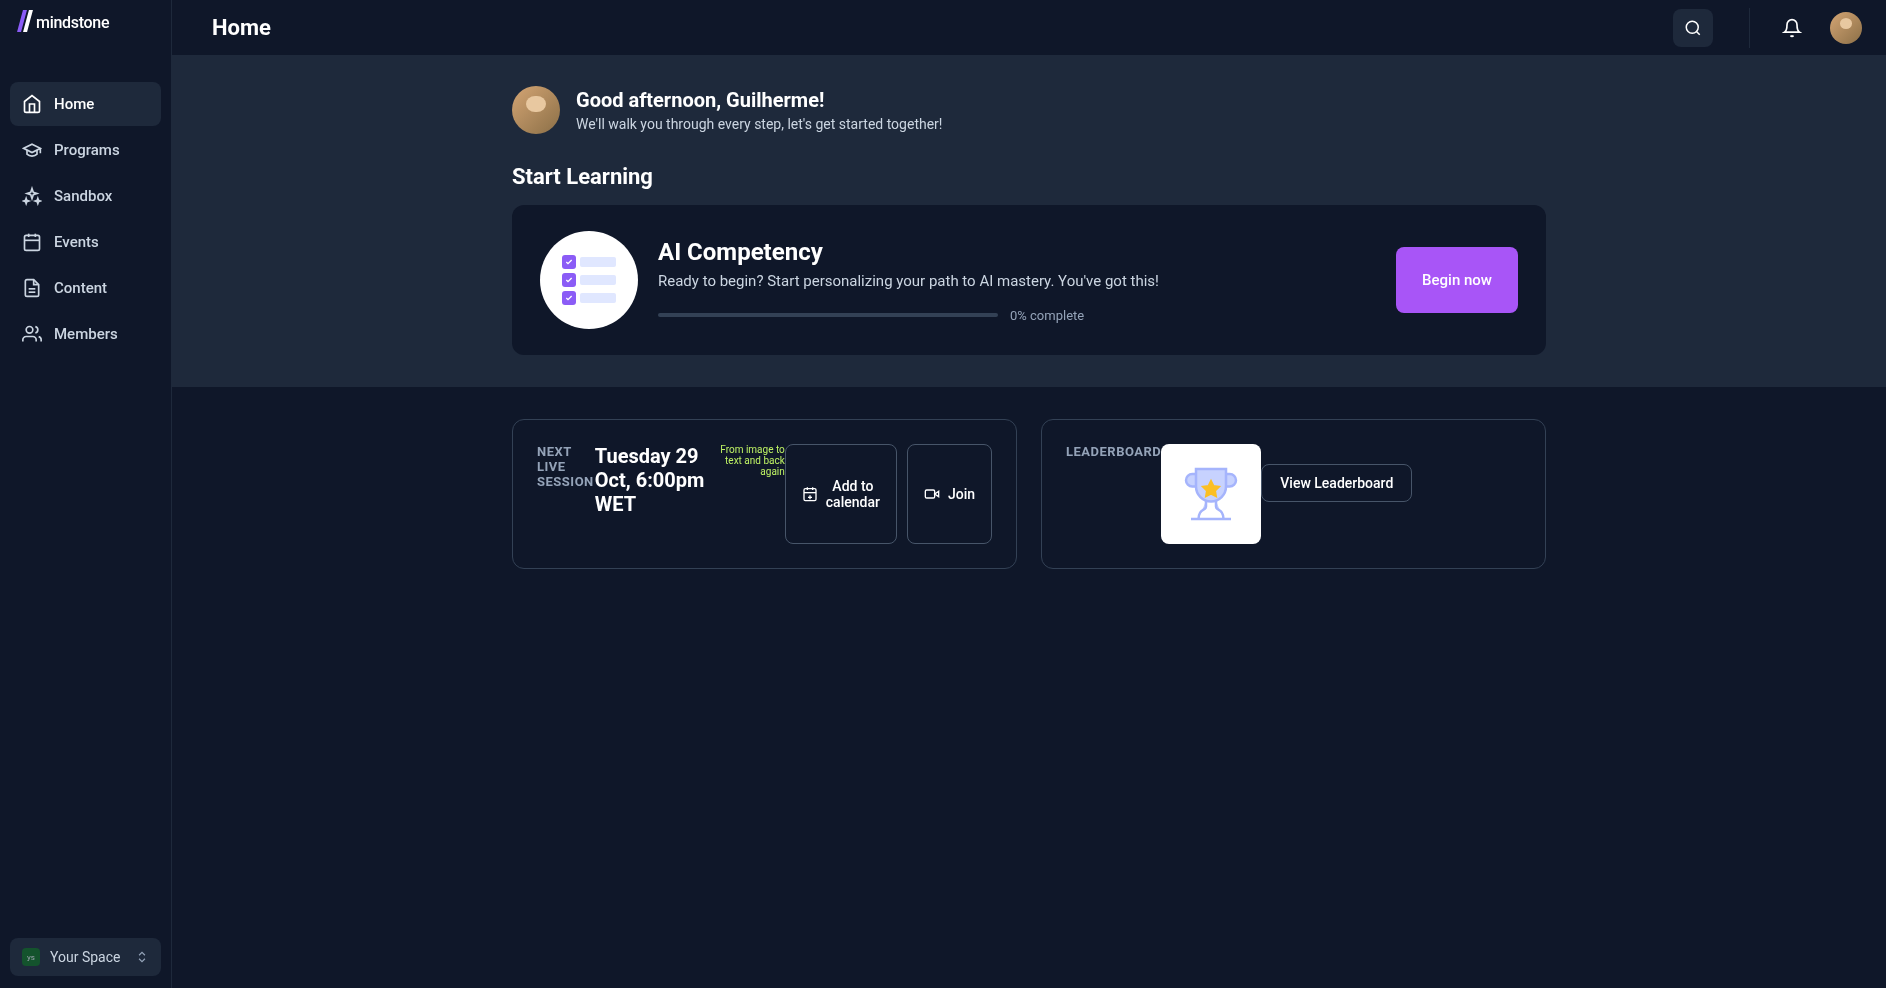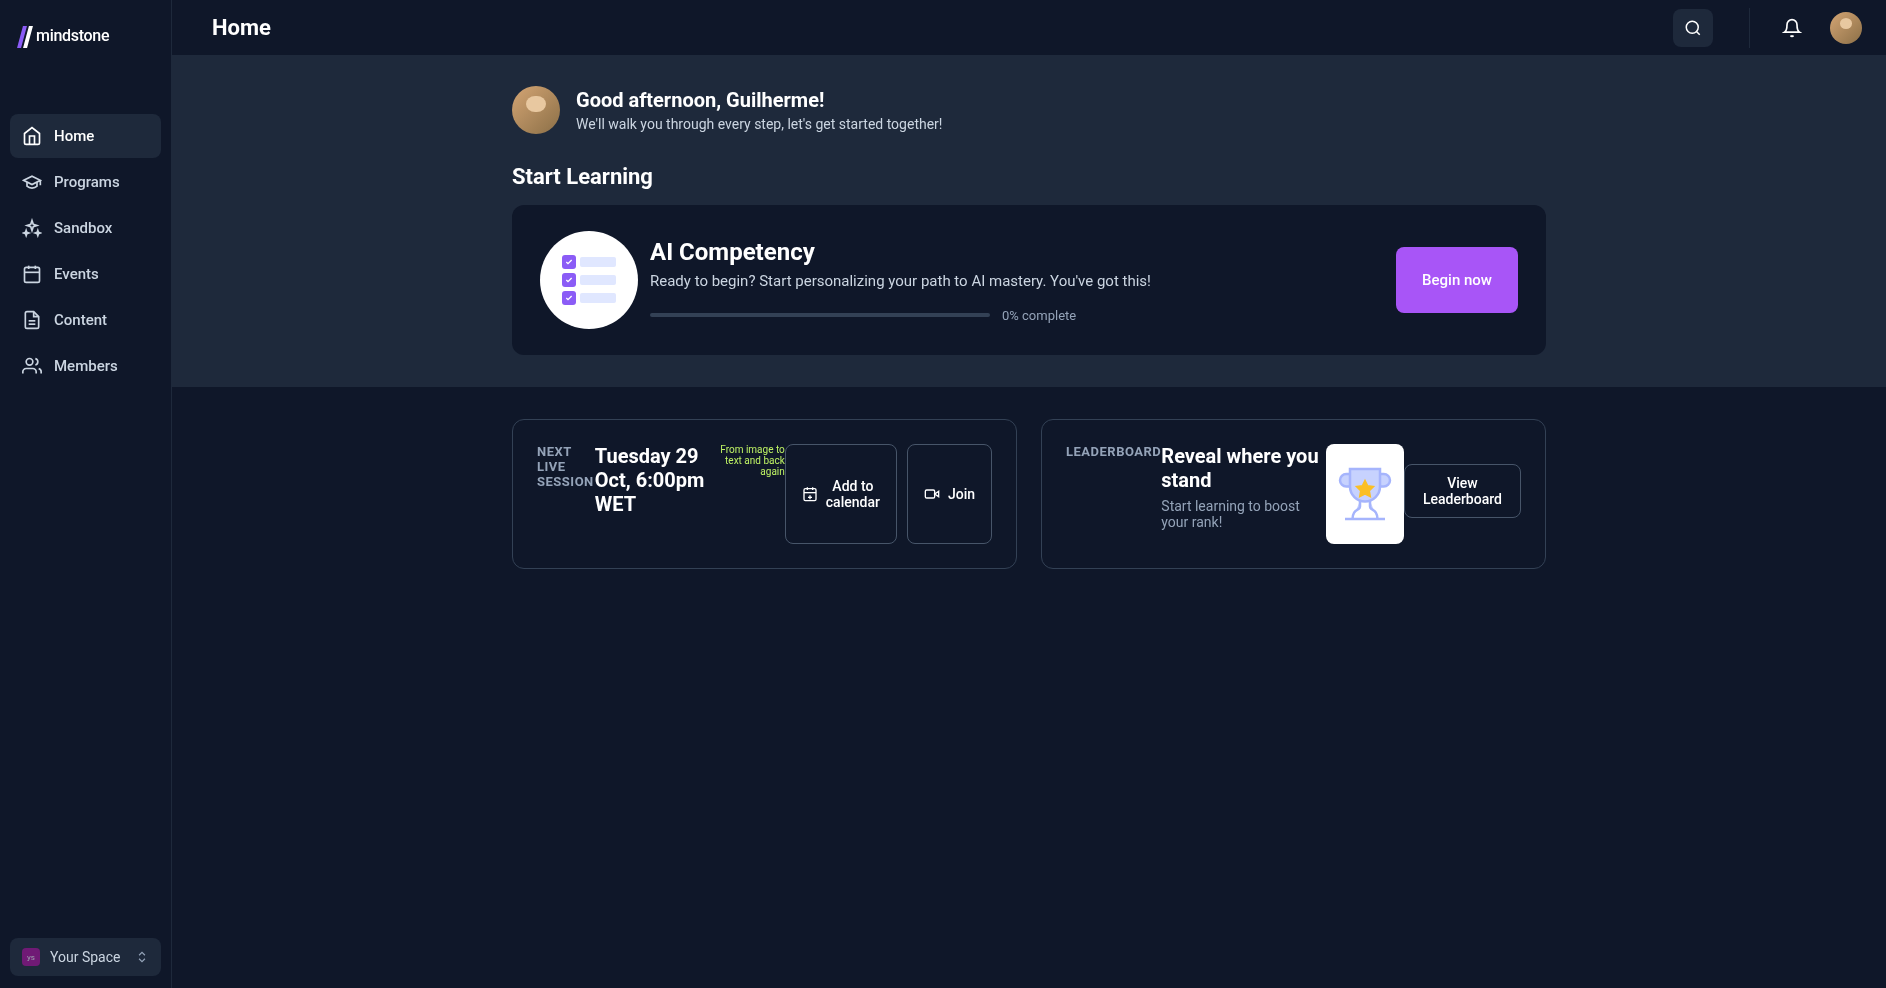--- a/index.html
+++ b/index.html
@@ -25,23 +25,23 @@
     .sidebar {
       width: 172px;
       background: #0f1729;
       border-right: 1px solid #1e293b;
       display: flex;
       flex-direction: column;
       position: relative;
     }
     
     .logo {
-      padding: 26px 20px;
-      display: flex;
-      align-items: flex-start;
+      padding: 10px 20px;
+      display: flex;
+      align-items: flex-end;
       gap: 6px;
     }
     
     .logo-mark {
       display: flex;
       gap: 2px;
     }
     
     .logo-bar {
       width: 4px;
@@ -104,21 +104,21 @@
       padding: 10px 12px;
       display: flex;
       align-items: center;
       gap: 10px;
       cursor: pointer;
     }
     
     .space-badge {
       width: 18px;
       height: 18px;
-      background: #701a75;
+      background: #14532d;
       border-radius: 4px;
       display: flex;
       align-items: center;
       justify-content: center;
       font-size: 8px;
       color: #9ca3af;
     }
     
     .space-label {
       font-size: 14px;
@@ -261,21 +261,21 @@
       font-weight: 700;
       margin-bottom: 16px;
     }
     
     .competency-card {
       background: #0f1729;
       border-radius: 12px;
       padding: 26px 28px;
       display: flex;
       align-items: center;
-      gap: 12px;
+      gap: 20px;
     }
     
     .competency-icon {
       width: 98px;
       height: 98px;
       background: #ffffff;
       border-radius: 50%;
       display: flex;
       align-items: center;
       justify-content: center;
@@ -659,24 +659,20 @@
                       </svg>
                   </span>
                   <span>Join</span>
                 </button>
               </div>
             </div>
 
             <div class="info-card">
               <div class="card-label">LEADERBOARD</div>
               <div class="leaderboard-content">
-                <div class="leaderboard-text">
-                  <h3>Reveal where you stand</h3>
-                  <p>Start learning to boost your rank!</p>
-                </div>
                 <div class="trophy-badge">
                   <span>
                     <svg width="60" height="60" viewBox="0 0 24 24" fill="#c7d2fe" stroke="#a5b4fc" stroke-width="1">
                         <path d="M6 9H4.5a2.5 2.5 0 0 1 0-5H6"></path>
                         <path d="M18 9h1.5a2.5 2.5 0 0 0 0-5H18"></path>
                         <path d="M4 22h16"></path>
                         <path d="M10 14.66V17c0 .55-.47.98-.97 1.21C7.85 18.75 7 20.24 7 22"></path>
                         <path d="M14 14.66V17c0 .55.47.98.97 1.21C16.15 18.75 17 20.24 17 22"></path>
                         <path d="M18 2H6v7a6 6 0 0 0 12 0V2Z"></path>
                         <path d="M12 7l.94 1.88L15 9.17l-1.5 1.46.35 2.07L12 11.72l-1.85.98.35-2.07L9 9.17l2.06-.29z" fill="#fbbf24" stroke="#fbbf24"></path>

